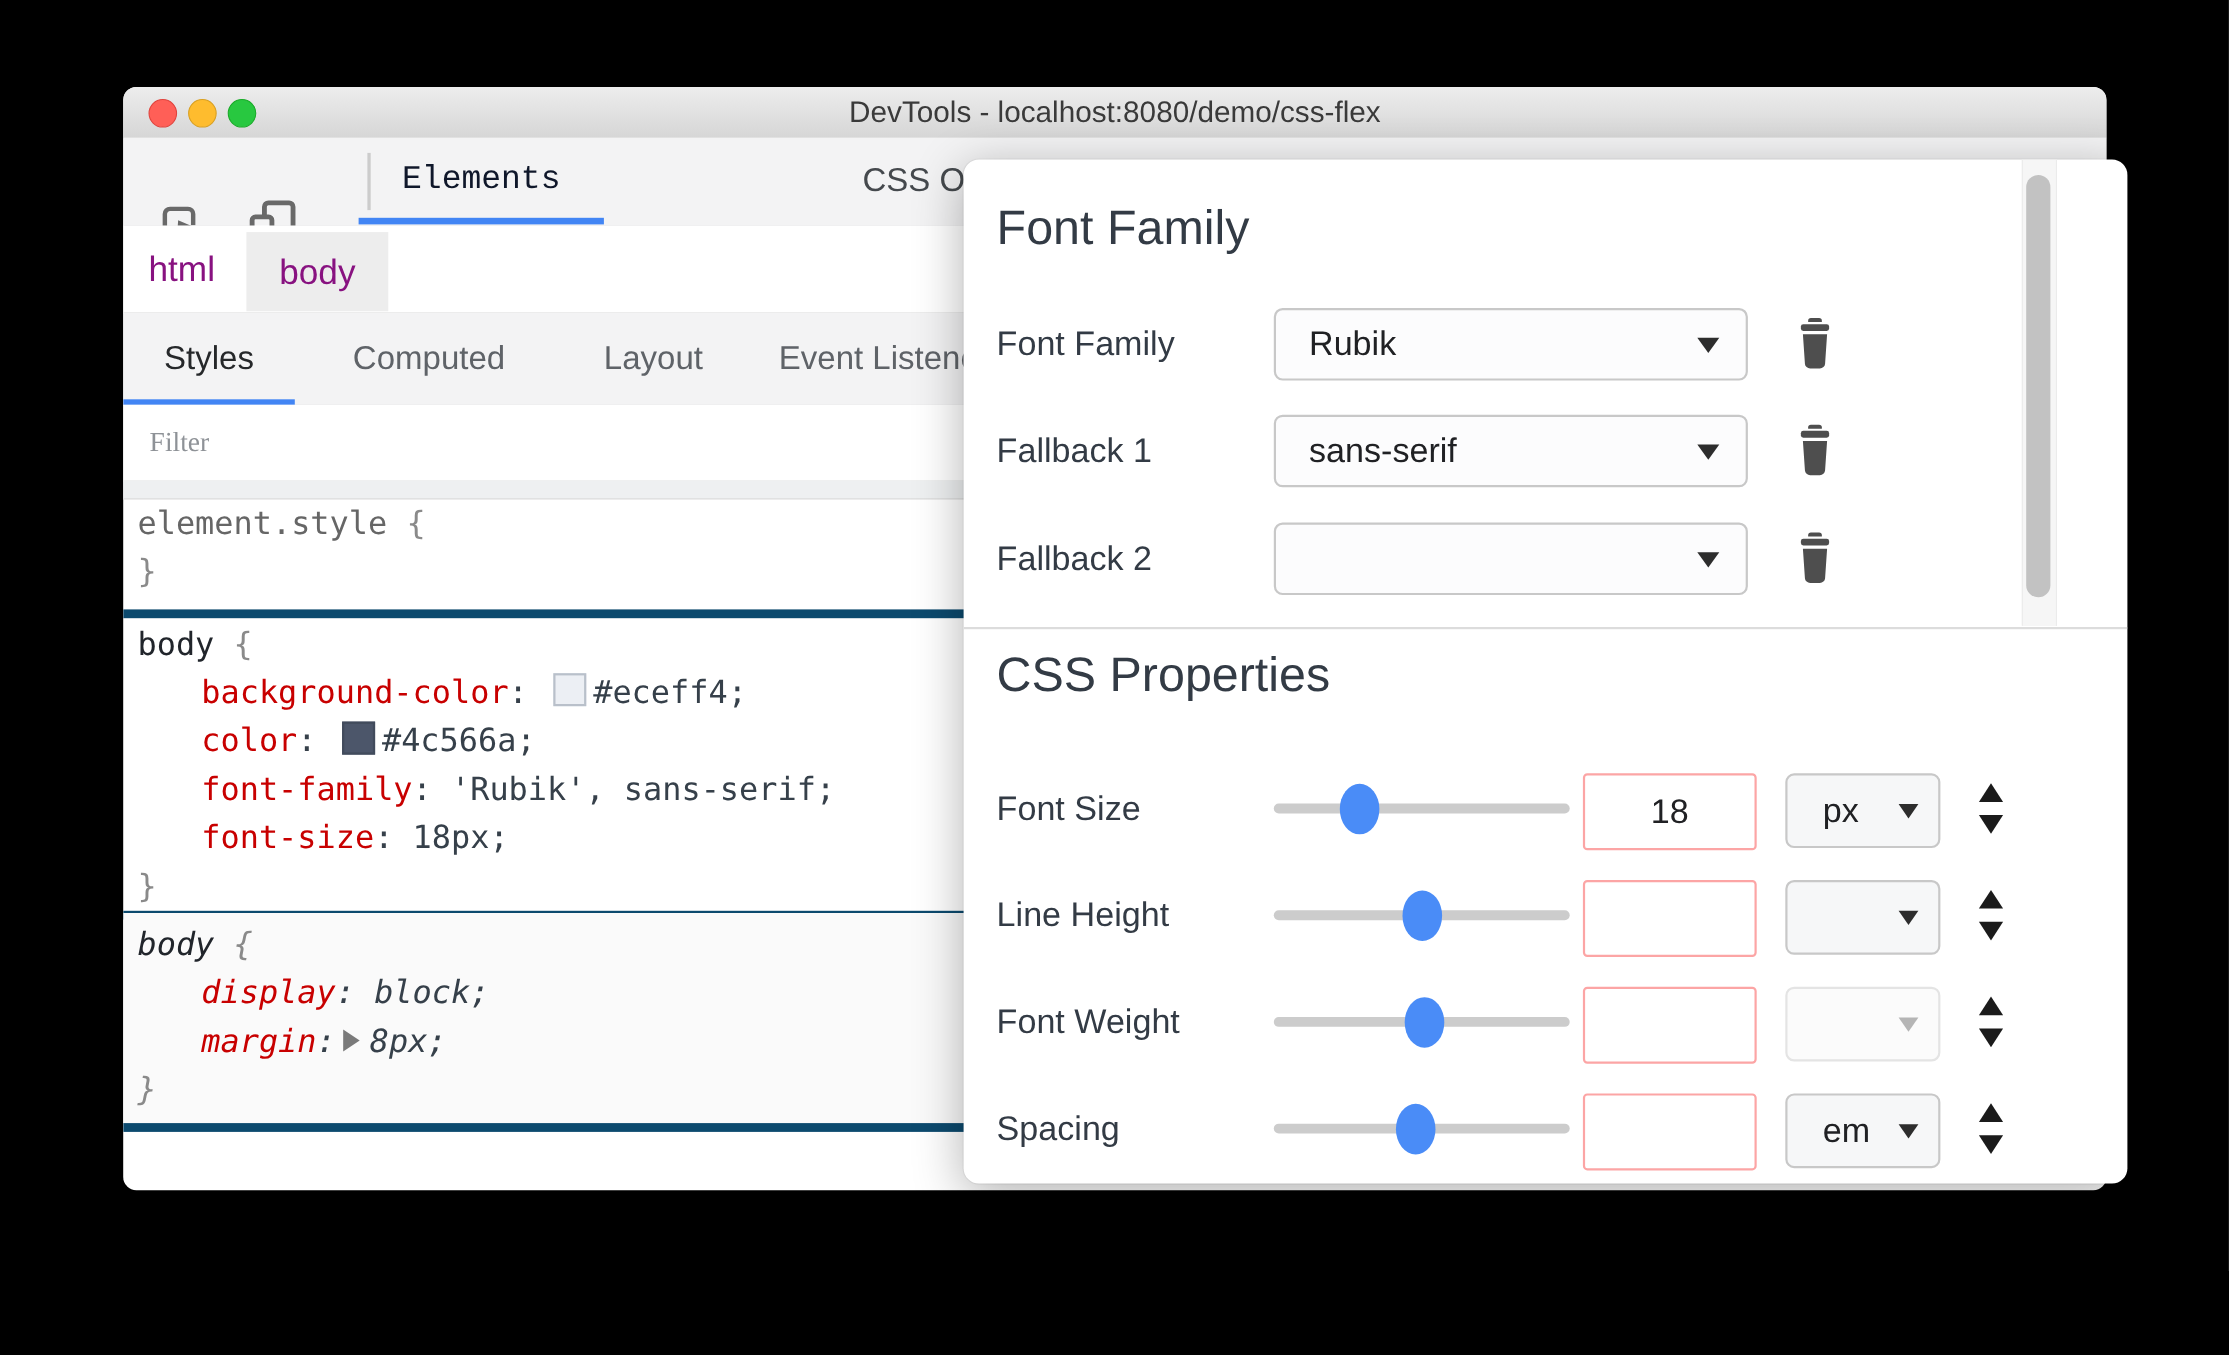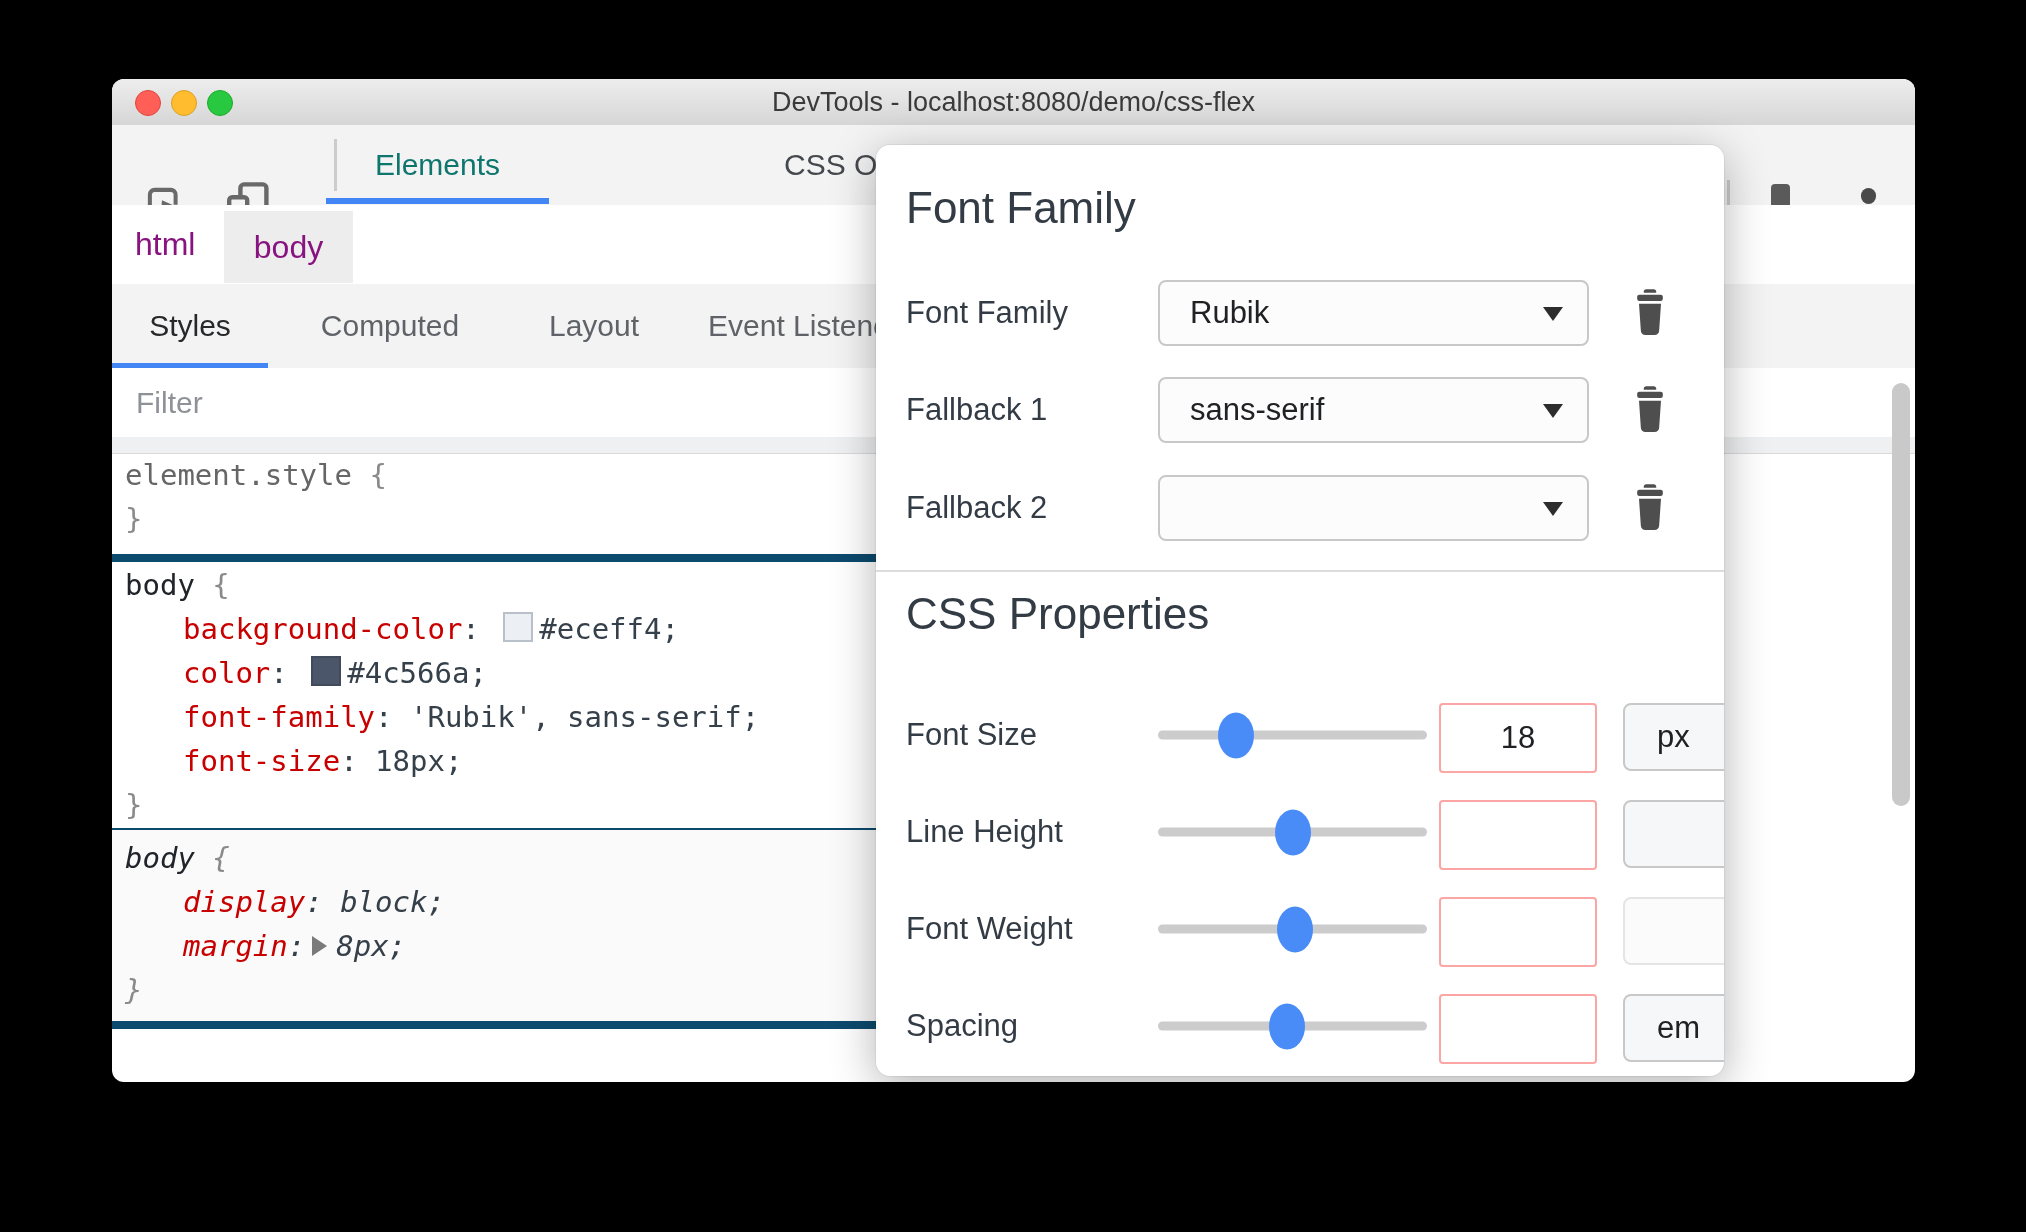--- a/index.html
+++ b/index.html
@@ -19,21 +19,21 @@
   .title{position:absolute;left:0;right:0;top:0;height:46px;line-height:46px;text-align:center;
          font-size:27px;color:#3a3a3a;font-weight:500;}
 
   
   .toolbar{position:absolute;left:0;top:46px;right:0;height:80px;background:#f3f3f4;
            border-bottom:1px solid #cfcfcf;}
   .tool-icon{position:absolute;}
   .tool-sep{position:absolute;left:222px;top:14px;width:3px;height:52px;background:#ccc;}
   .maintab{position:absolute;top:0;height:79px;line-height:79px;font-size:30px;color:#45494d;
            text-align:center;white-space:nowrap;}
-  .maintab.active{color:#0f766e;}
+  .maintab.active{color:#0f172a;font-family:Liberation Mono, monospace;}
   .maintab-underline{position:absolute;left:214px;top:73px;width:223px;height:6px;background:#4285f4;}
   
   .rec-button{position:absolute;left:1471px;top:53px;width:124px;height:44px;border:2px solid #b5b5b5;
               border-radius:10px;background:#f6f6f6;}
   .rec-dot{position:absolute;left:1496px;top:62px;width:20px;height:16px;border-radius:50%;background:#c0392b;}
   .right-sep{position:absolute;left:1615px;top:55px;width:3px;height:40px;background:#ccc;}
   .sliver-a{position:absolute;left:1659px;top:59px;width:19px;height:24px;background:#5a5a5a;border-radius:4px;}
   .sliver-b{position:absolute;left:1749px;top:63px;width:15px;height:16px;background:#4a4a4a;border-radius:8px;}
 
   
@@ -46,21 +46,21 @@
   
   .styletabs{position:absolute;left:0;top:205px;right:0;height:84px;background:#f3f3f4;
              border-bottom:1px solid #cfcfcf;font-size:30px;}
   .stab{position:absolute;top:0;height:83px;line-height:83px;text-align:center;color:#5f6368;white-space:nowrap;}
   .stab.active{color:#26282a;}
   .stab-underline{position:absolute;left:0;top:79px;width:156px;height:5px;background:#4285f4;}
 
   
   .filterrow{position:absolute;left:0;top:289px;right:0;height:69px;background:#fff;border-bottom:1px solid #c9c9c9;}
   .filterrow input{position:absolute;left:22px;top:6px;width:700px;height:56px;border:none;outline:none;
-                   font-family:Liberation Sans, sans-serif;font-size:30px;color:#202124;background:transparent;}
+                   font-family:Liberation Serif, serif;font-size:25px;color:#202124;background:transparent;}
   .filterrow input::placeholder{color:#8e9297;}
   .gapband{position:absolute;left:0;top:358px;right:0;height:16px;background:#eef0f1;border-bottom:1px solid #dadada;}
 
   
   .codesec{position:absolute;left:0;width:772px;font-family:"DejaVu Sans Mono",monospace;
            font-size:29px;line-height:44px;color:#36404a;border-bottom:8px solid #0c4a6e;}
   .sec-elem{top:374px;height:101px;}
   .sec-body{top:477px;height:265px;padding-top:7px;}
   .sec-ua{top:751px;height:185px;padding-top:6px;background:#fafafa;font-style:italic;}
   .codeline{padding-left:13px;white-space:pre;}
@@ -72,21 +72,21 @@
   .swatch{display:inline-block;width:26px;height:26px;vertical-align:-3px;margin:0 6px 0 6px;
           border:2px solid #b9c0ca;}
   .swatch.dark{border-color:#414b5c;}
   .expand-arrow{display:inline-block;width:0;height:0;border-left:15px solid #7a7a7a;
                 border-top:10px solid transparent;border-bottom:10px solid transparent;margin:0 9px 0 7px;}
 
   
   .winscroll{position:absolute;left:1780px;top:304px;width:18px;height:423px;background:#c9c9c9;border-radius:9px;}
 
   
-  .panel{position:absolute;left:876px;top:145px;width:848px;height:931px;background:#fff;border-radius:14px;
+  .panel{position:absolute;left:876px;top:145px;width:1058px;height:931px;background:#fff;border-radius:14px;
          box-shadow:0 10px 45px rgba(0,0,0,.30),0 0 0 1px rgba(0,0,0,.05);z-index:5;overflow:hidden;}
   .ptitle{position:absolute;left:30px;font-size:44px;color:#333b45;font-weight:500;}
   .plabel{position:absolute;left:30px;font-size:31px;color:#333b45;transform:translateY(-50%);}
   .pselect{position:absolute;left:282px;width:427px;height:62px;border:2px solid #c8c8c8;border-radius:8px;
            background:#fcfcfd;}
   .pselect .txt{position:absolute;left:30px;top:0;height:62px;line-height:62px;font-size:31px;color:#202124;}
   .sel-arrow{position:absolute;right:24px;top:25px;width:0;height:0;
              border-left:10px solid transparent;border-right:10px solid transparent;border-top:14px solid #2d2d2d;}
   .ptrash{position:absolute;left:752px;width:44px;height:52px;}
   .pdivider{position:absolute;left:0;right:0;top:425px;height:2px;background:#dcdcdc;}

